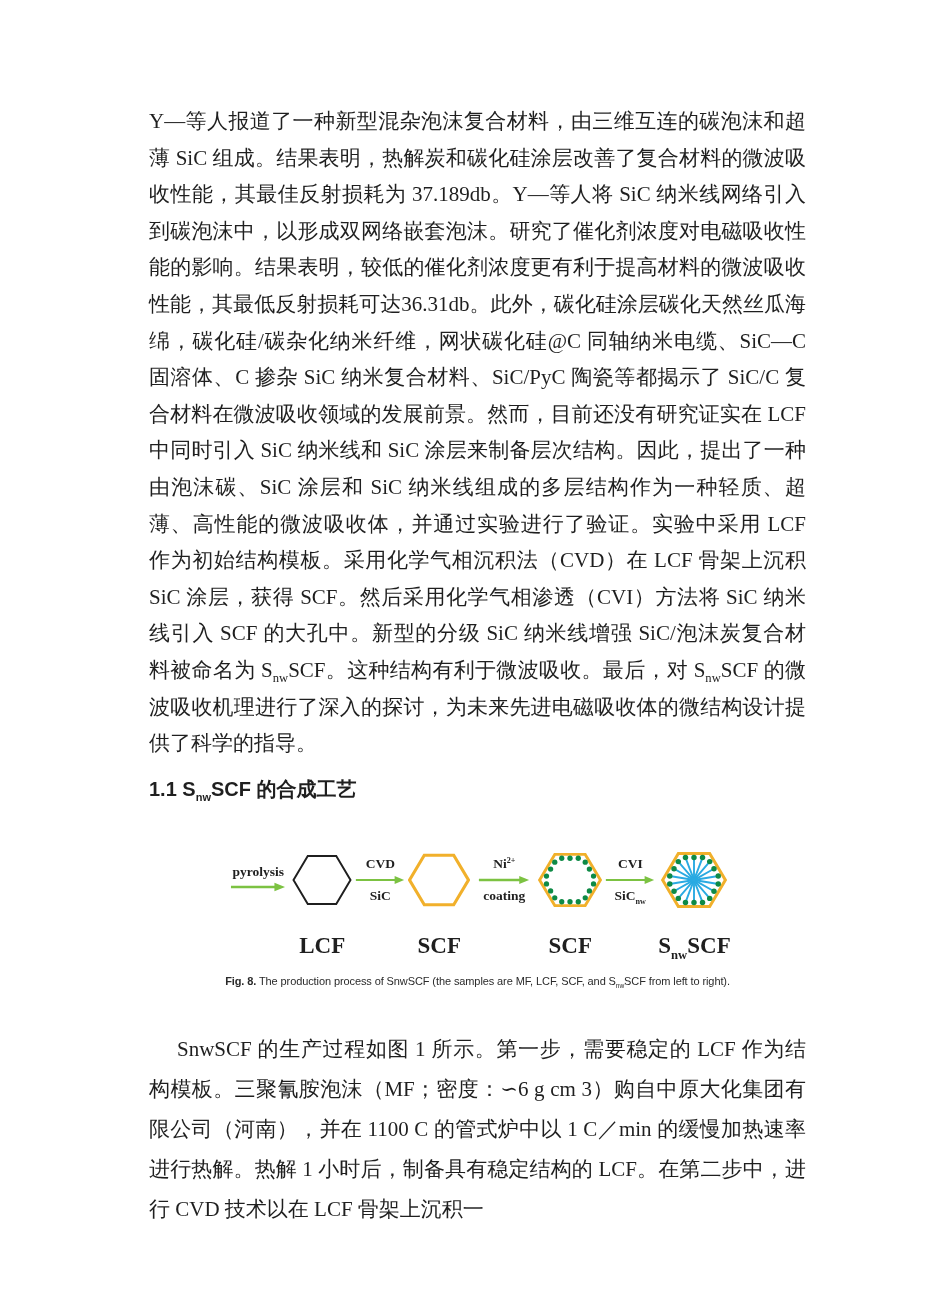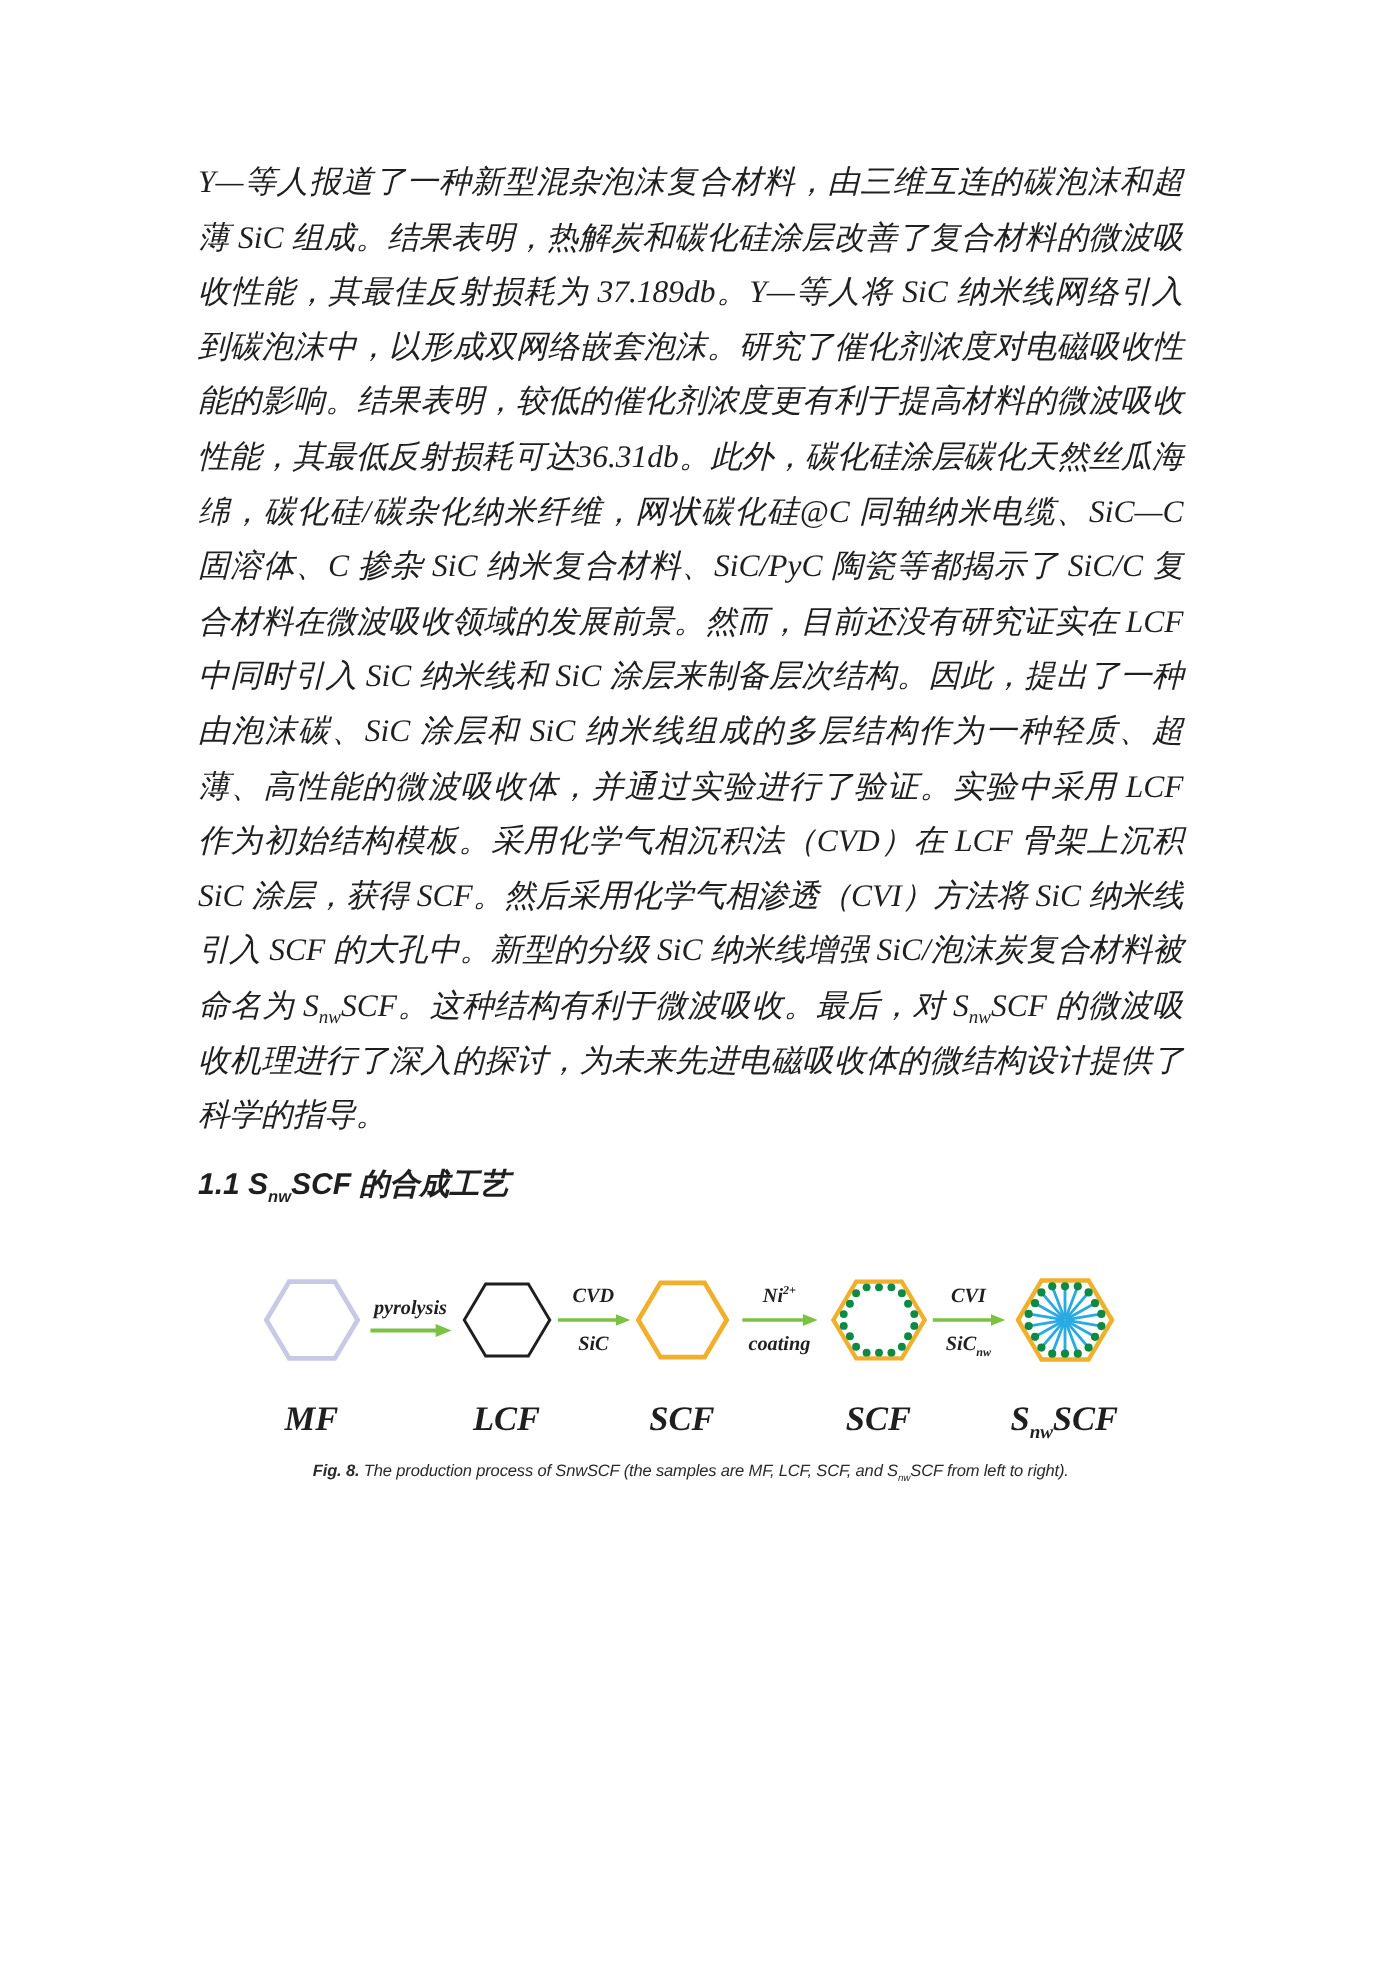--- a/index.html
+++ b/index.html
@@ -1,18 +1,18 @@
 <!DOCTYPE html>
 <html style="--mf: #c9c9e6; --lcf: #1f1f1f; --scf: #f1b02b; --arrow: #7cc242;"><head>
 <meta charset="utf-8">
 <style>
   html,body{margin:0;padding:0;background:#ffffff;}
   .doc{position:relative;width:926px;height:1309px;background:#ffffff;overflow:hidden;
        font-family:"Liberation Serif","DejaVu Serif",serif;color:#1f1f1f;}
-  .content{position:absolute;left:132px;top:103px;width:657px;font-style:italic;}
+  .content{position:absolute;left:149px;top:103px;width:657px;}
 
   .para{font-size:21px;line-height:36.6px;text-align:justify;margin:0;}
   .para sub{font-size:60%;line-height:0;}
   .para2{font-size:21px;line-height:40px;text-align:justify;text-indent:28px;margin:42px 0 0 0;}
 
   .chapter{font-size:28px;font-weight:400;text-align:center;margin:8px 0 0 0;letter-spacing:1px;}
   .section{font-size:20px;font-weight:700;margin:14px 0 0 0;
            font-family:"Liberation Sans","DejaVu Sans",sans-serif;}
   .section sub{font-size:55%;line-height:0;font-weight:700;}
 
@@ -56,28 +56,20 @@
   <div class="content">
 
     <p class="para">Y—等人报道了一种新型混杂泡沫复合材料，由三维互连的碳泡沫和超薄 SiC 组成。结果表明，热解炭和碳化硅涂层改善了复合材料的微波吸收性能，其最佳反射损耗为 37.189db。Y—等人将 SiC 纳米线网络引入到碳泡沫中，以形成双网络嵌套泡沫。研究了催化剂浓度对电磁吸收性能的影响。结果表明，较低的催化剂浓度更有利于提高材料的微波吸收性能，其最低反射损耗可达36.31db。此外，碳化硅涂层碳化天然丝瓜海绵，碳化硅/碳杂化纳米纤维，网状碳化硅@C 同轴纳米电缆、SiC—C 固溶体、C 掺杂 SiC 纳米复合材料、SiC/PyC 陶瓷等都揭示了 SiC/C 复合材料在微波吸收领域的发展前景。然而，目前还没有研究证实在 LCF 中同时引入 SiC 纳米线和 SiC 涂层来制备层次结构。因此，提出了一种由泡沫碳、SiC 涂层和 SiC 纳米线组成的多层结构作为一种轻质、超薄、高性能的微波吸收体，并通过实验进行了验证。实验中采用 LCF 作为初始结构模板。采用化学气相沉积法（CVD）在 LCF 骨架上沉积 SiC 涂层，获得 SCF。然后采用化学气相渗透（CVI）方法将 SiC 纳米线引入 SCF 的大孔中。新型的分级 SiC 纳米线增强 SiC/泡沫炭复合材料被命名为 S<sub>nw</sub>SCF。这种结构有利于微波吸收。最后，对 S<sub>nw</sub>SCF 的微波吸收机理进行了深入的探讨，为未来先进电磁吸收体的微结构设计提供了科学的指导。</p>
 
 
     <h2 class="section">1.1 S<sub>nw</sub>SCF 的合成工艺</h2>
 
     <figure class="figure" style="margin-left:0;margin-right:0;">
       <div class="diagram">
 
-        <div class="stage">
-          <div class="hexwrap">
-            <svg class="hex hex-mf" width="64" height="58" viewBox="0 0 80 72">
-              <polygon points="2,36 21,4 59,4 78,36 59,68 21,68"></polygon>
-            </svg>
-          </div>
-          <div class="stage-label">MF</div>
-        </div>
 
         <div class="arrowcell wide">
           <span class="arrow-label">pyrolysis</span>
           <svg class="arrow-svg" width="56" height="12" viewBox="0 0 58 12">
             <line x1="1" y1="6" x2="47" y2="6" stroke-width="2.6"></line>
             <polygon points="46,1.5 57,6 46,10.5"></polygon>
           </svg>
           <span class="arrow-label"></span>
         </div>
 
@@ -195,15 +187,16 @@
                 <circle cx="10.607000000000003" cy="40.896" r="3.3" fill="#0e8a46"></circle>
               </svg>
           </div>
           <div class="stage-label">S<sub>nw</sub>SCF</div>
         </div>
 
       </div>
       <figcaption class="caption"><b>Fig. 8.</b> The production process of SnwSCF (the samples are MF, LCF, SCF, and S<sub>nw</sub>SCF from left to right).</figcaption>
     </figure>
 
+    <p class="para2">SnwSCF 的生产过程如图 1 所示。第一步，需要稳定的 LCF 作为结构模板。三聚氰胺泡沫（MF；密度：∽6 g cm 3）购自中原大化集团有限公司（河南），并在 1100 C 的管式炉中以 1 C／min 的缓慢加热速率进行热解。热解 1 小时后，制备具有稳定结构的 LCF。在第二步中，进行 CVD 技术以在 LCF 骨架上沉积一</p>
 
   </div>
 </div>
 
 </body></html>

